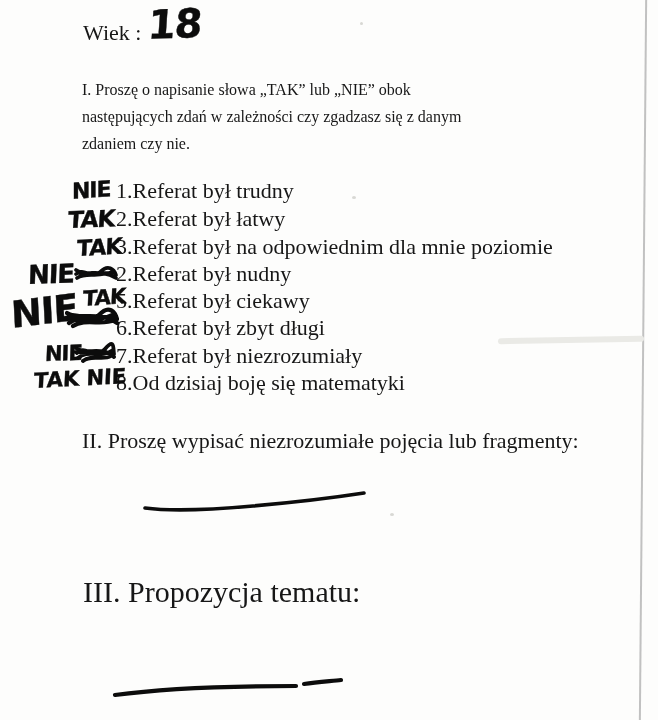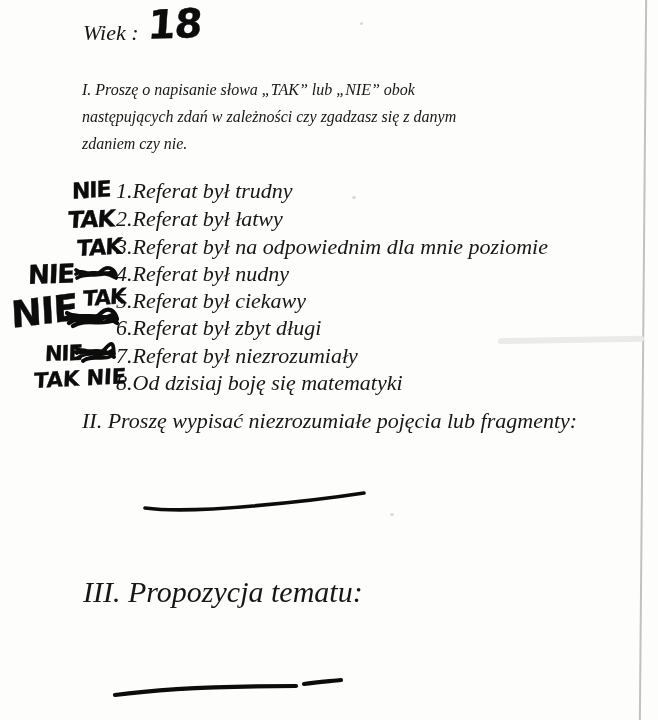--- a/index.html
+++ b/index.html
@@ -10,21 +10,20 @@
     overflow:hidden;
   }
   .page{
     position:relative;width:658px;height:720px;
     background:#fdfdfc;color:#141414;
   }
   .printed{
     font-family:"Liberation Serif", serif;
     color:#171717;
     white-space:nowrap;
-    font-style:italic;
   }
   
   .hw{
     position:absolute;
     font-family:"DejaVu Sans", sans-serif;
     font-weight:700;
     color:#0c0c0c;
     letter-spacing:-1px;
     white-space:nowrap;
     transform-origin:left center;
@@ -48,21 +47,21 @@
   .a5{left:83px;top:287px;font-size:21px;transform:rotate(-4deg) skewX(-6deg);}
   .a6{left:11px;top:294px;font-size:37px;transform:rotate(-7deg) skewX(-4deg);}
   .a7{left:45px;top:342px;font-size:21px;transform:rotate(-2deg) skewX(-4deg);}
   .a8{left:34px;top:369px;font-size:21px;transform:rotate(-3deg) skewX(-5deg);letter-spacing:0px;}
 
   .scribble{position:absolute;}
   .scr4{left:74px;top:265px;width:44px;height:17px;}
   .scr6{left:65px;top:306px;width:54px;height:23px;}
   .scr7{left:73px;top:341px;width:43px;height:23px;}
 
-  .sec2-heading{position:absolute;left:82px;top:408px;font-size:22px;}
+  .sec2-heading{position:absolute;left:82px;top:428px;font-size:22px;}
   .sec3-heading{position:absolute;left:83px;top:575px;font-size:30px;}
 
   .dash-line{position:absolute;}
   .dash-ii{left:138px;top:486px;}
   .dash-iii{left:108px;top:674px;}
 
   
   .scan-vline{
     position:absolute;left:642px;top:-8px;width:2px;height:740px;
     background:#8f8f8f;opacity:0.55;transform:rotate(0.5deg);
@@ -99,21 +98,21 @@
   <div class="row row-1">
     <span class="printed label">1.Referat był trudny</span>
   </div>
   <div class="row row-2">
     <span class="printed label">2.Referat był łatwy</span>
   </div>
   <div class="row row-3">
     <span class="printed label">3.Referat był na odpowiednim dla mnie poziomie</span>
   </div>
   <div class="row row-4">
-    <span class="printed label">4.Referat był nudny</span>
+    <span class="printed label">2.Referat był nudny</span>
   </div>
   <div class="row row-5">
     <span class="printed label">5.Referat był ciekawy</span>
   </div>
   <div class="row row-6">
     <span class="printed label">6.Referat był zbyt długi</span>
   </div>
   <div class="row row-7">
     <span class="printed label">7.Referat był niezrozumiały</span>
   </div>

